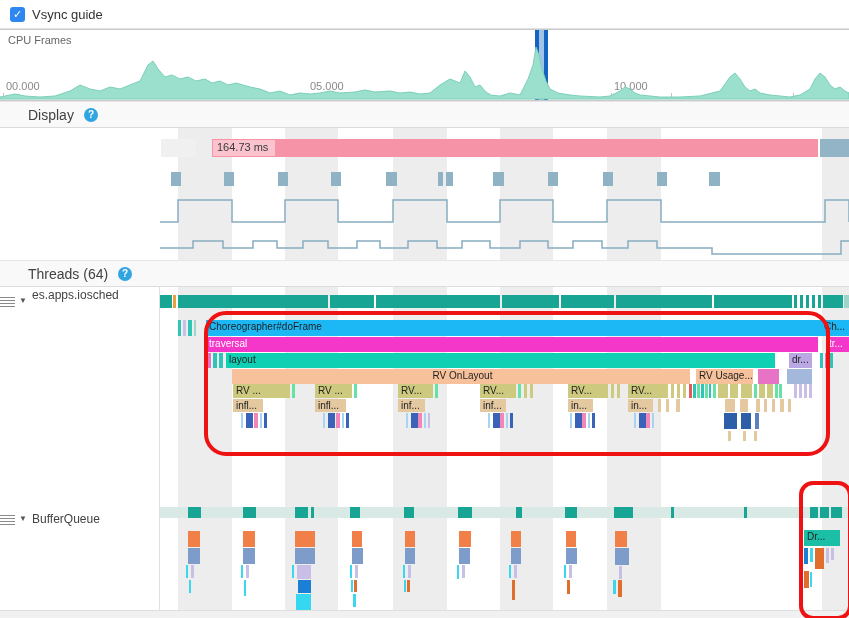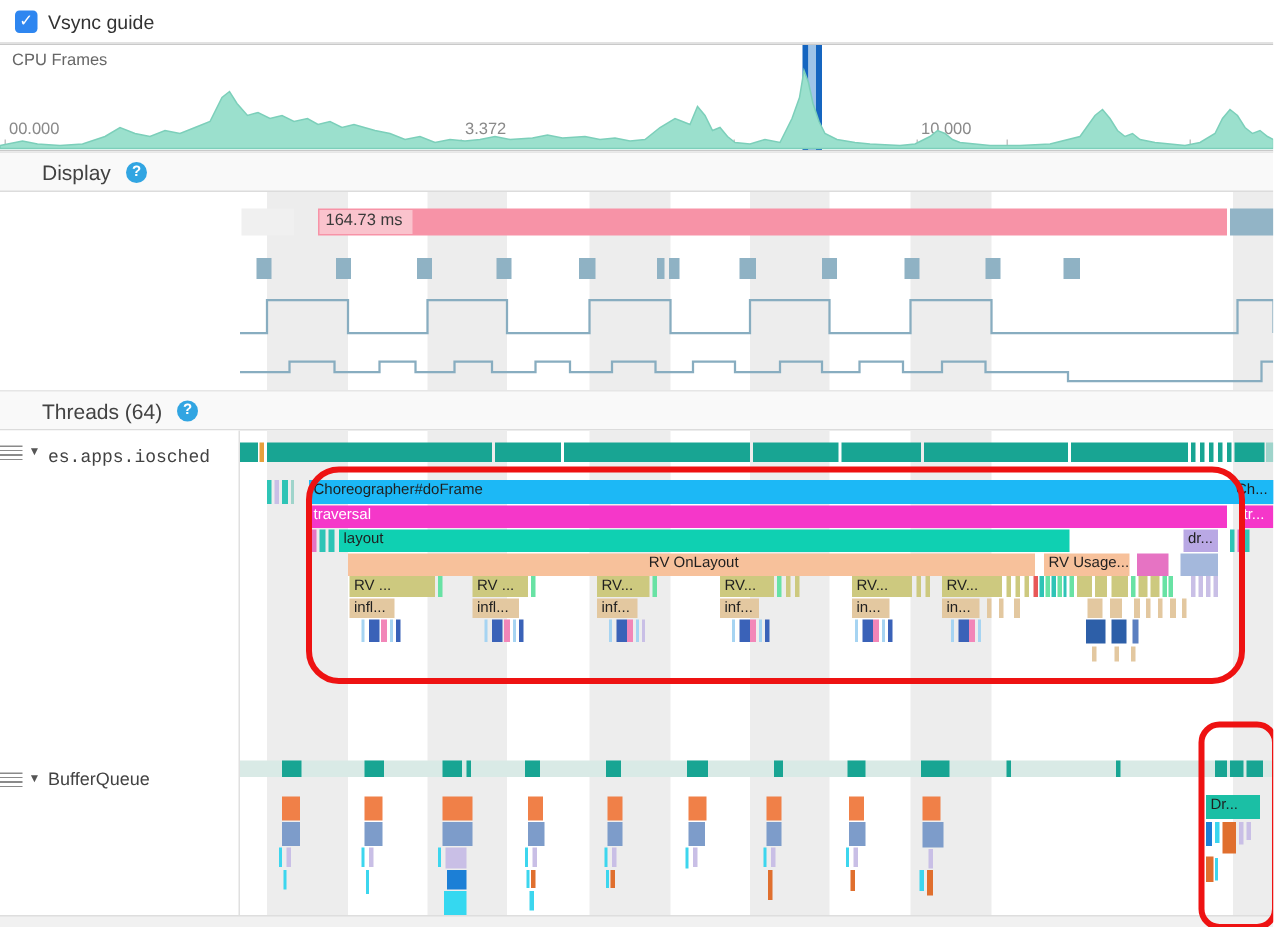--- a/index.html
+++ b/index.html
@@ -52,21 +52,21 @@
       <div class="abs" style="left: 307px; top: 93px; width: 1px; height: 6px; background: rgb(196, 196, 196);"></div>
       <div class="abs" style="left: 368px; top: 93px; width: 1px; height: 6px; background: rgb(196, 196, 196);"></div>
       <div class="abs" style="left: 428px; top: 93px; width: 1px; height: 6px; background: rgb(196, 196, 196);"></div>
       <div class="abs" style="left: 489px; top: 93px; width: 1px; height: 6px; background: rgb(196, 196, 196);"></div>
       <div class="abs" style="left: 550px; top: 93px; width: 1px; height: 6px; background: rgb(196, 196, 196);"></div>
       <div class="abs" style="left: 611px; top: 93px; width: 1px; height: 6px; background: rgb(196, 196, 196);"></div>
       <div class="abs" style="left: 671px; top: 93px; width: 1px; height: 6px; background: rgb(196, 196, 196);"></div>
       <div class="abs" style="left: 732px; top: 93px; width: 1px; height: 6px; background: rgb(196, 196, 196);"></div>
       <div class="abs" style="left: 793px; top: 93px; width: 1px; height: 6px; background: rgb(196, 196, 196);"></div>
       <div class="abs time-label" style="left: 6px;">00.000</div>
-      <div class="abs time-label" style="left: 310px;">3.372</div>
+      <div class="abs time-label" style="left: 310px;">05.000</div>
       <div class="abs time-label" style="left: 614px;">10.000</div>
       <div class="abs" style="left: 535px; top: 30px; width: 4px; height: 70px; background: rgb(21, 101, 192);"></div>
       <div class="abs" style="left: 539px; top: 30px; width: 5px; height: 70px; background: rgb(159, 196, 232);"></div>
       <div class="abs" style="left: 544px; top: 30px; width: 4px; height: 70px; background: rgb(21, 101, 192);"></div>
     </div>
 
   <div class="abs sec-header" style="top:101px;">
     <span class="abs sec-title" style="left:28px;top:5px;">Display</span>
     <span class="abs help" style="left:84px;top:6px;">?</span>
   </div>
@@ -124,21 +124,21 @@
       <div class="abs" style="left: 183px; top: 320px; width: 3px; height: 16px; background: rgb(201, 191, 230);"></div>
       <div class="abs" style="left: 188px; top: 320px; width: 4px; height: 16px; background: rgb(46, 196, 182);"></div>
       <div class="abs" style="left: 194px; top: 320px; width: 2px; height: 16px; background: rgb(159, 212, 203);"></div>
       <div class="abs lbl" style="left: 206px; top: 320px; width: 662px; height: 16px; background: rgb(28, 184, 246);">Choreographer#doFrame</div>
       <div class="abs lbl" style="left: 821px; top: 320px; width: 28px; height: 16px; background: rgb(28, 184, 246);">Ch...</div>
       <div class="abs lbl" style="left: 206px; top: 337px; width: 612px; height: 15px; background: rgb(245, 55, 201); color: rgb(255, 255, 255);">traversal</div>
       <div class="abs lbl" style="left: 826px; top: 337px; width: 23px; height: 15px; background: rgb(245, 55, 201); color: rgb(255, 255, 255);">tr...</div>
       <div class="abs" style="left: 204px; top: 353px; width: 7px; height: 15px; background: rgb(230, 115, 195);"></div>
       <div class="abs" style="left: 213px; top: 353px; width: 4px; height: 15px; background: rgb(46, 196, 182);"></div>
       <div class="abs" style="left: 219px; top: 353px; width: 4px; height: 15px; background: rgb(46, 196, 182);"></div>
-      <div class="abs lbl" style="left: 226px; top: 353px; width: 487px; height: 15px; background: rgb(15, 208, 178);">layout</div>
+      <div class="abs lbl" style="left: 226px; top: 353px; width: 549px; height: 15px; background: rgb(15, 208, 178);">layout</div>
       <div class="abs lbl" style="left: 789px; top: 353px; width: 23px; height: 15px; background: rgb(185, 168, 228);">dr...</div>
       <div class="abs" style="left: 820px; top: 353px; width: 3px; height: 15px; background: rgb(46, 196, 182);"></div>
       <div class="abs" style="left: 825px; top: 353px; width: 3px; height: 15px; background: rgb(230, 115, 195);"></div>
       <div class="abs" style="left: 830px; top: 353px; width: 3px; height: 15px; background: rgb(46, 196, 182);"></div>
       <div class="abs lbl" style="left: 232px; top: 369px; width: 458px; height: 15px; background: rgb(247, 193, 155); text-align: center;">RV OnLayout</div>
       <div class="abs lbl" style="left: 696px; top: 369px; width: 57px; height: 15px; background: rgb(247, 193, 155);">RV Usage...</div>
       <div class="abs" style="left: 758px; top: 369px; width: 21px; height: 15px; background: rgb(230, 115, 195);"></div>
       <div class="abs" style="left: 787px; top: 369px; width: 25px; height: 15px; background: rgb(164, 184, 220);"></div>
       <div class="abs lbl" style="left: 233px; top: 384px; width: 57px; height: 14px; background: rgb(205, 201, 127);">RV ...</div>
       <div class="abs" style="left: 292px; top: 384px; width: 3px; height: 14px; background: rgb(104, 226, 164);"></div>
@@ -304,21 +304,21 @@
     </div>
   <svg id="waves" width="849" height="618">
       <path d="M0,99 L0,97 L15,94 L25,96 L40,97 L55,96 L70,91 L80,85 L90,89 L100,91 L110,87 L120,89 L130,85 L140,81 L148,65 L153,61 L158,69 L165,77 L172,75 L180,79 L188,77 L196,81 L205,79 L212,83 L220,81 L228,85 L236,83 L250,87 L260,89 L270,93 L280,91 L290,95 L300,93 L310,94 L320,93 L330,91 L340,93 L355,92 L365,90 L375,92 L390,91 L400,93 L410,92 L420,94 L430,93 L440,85 L450,79 L455,81 L460,83 L465,71 L470,77 L475,87 L480,85 L485,91 L490,95 L500,96 L510,93 L520,95 L528,79 L533,65 L536,47 L539,55 L542,69 L546,81 L550,89 L558,93 L570,95 L580,96 L600,97 L610,96 L620,91 L625,87 L630,89 L635,93 L640,95 L650,96 L660,97 L680,97 L700,96 L720,91 L730,77 L735,73 L740,79 L745,87 L750,91 L755,89 L760,93 L770,95 L780,96 L790,97 L800,95 L810,89 L815,79 L820,73 L825,77 L830,85 L835,89 L840,87 L845,91 L849,93 L849,99 Z" fill="#9be0cd" stroke="#7ccfba" stroke-width="1"></path>
       <path d="M160,222L178,222L178,200L232,200L232,222L285,222L285,200L338,200L338,222L393,222L393,200L447,200L447,222L500,222L500,200L553,200L553,222L607,222L607,200L661,200L661,222L825,222L825,200L849,200L849,222L849,222" fill="none" stroke="#88adc0" stroke-width="1.5"></path>
       <path d="M160,248L193,248L193,241L223,241L223,248L253,248L253,241L277,241L277,248L303,248L303,241L328,241L328,248L357,248L357,241L380,241L380,248L408,248L408,241L437,241L437,248L462,248L462,241L490,241L490,248L520,248L520,241L548,241L548,248L573,248L573,241L602,241L602,248L628,248L628,241L657,241L657,248L712,248L712,254L841,254L841,241L849,241" fill="none" stroke="#88adc0" stroke-width="1.5"></path>
     </svg>
 
   <div class="abs labels-col" style="top:287px;height:323px;" id="thread-labels">
       <div class="burger" style="left: 0px; top: 10px;"></div>
       <div class="tri" style="left: 19px; top: 9px;">▼</div>
-      <div class="thr-label" style="top: 11px; font-family: Liberation Mono, monospace;">es.apps.iosched</div>
+      <div class="thr-label" style="top: 1px;">es.apps.iosched</div>
       <div class="burger" style="left: 0px; top: 228px;"></div>
       <div class="tri" style="left: 19px; top: 227px;">▼</div>
       <div class="thr-label" style="top: 225px;">BufferQueue</div>
     </div>
 
   <div class="abs gutter"></div>
 
   <div id="annotation-layer">
       <div class="redbox" style="left: 204px; top: 311px; width: 618px; height: 137px; border-radius: 22px;"></div>
       <div class="redbox" style="left: 799px; top: 481px; width: 45px; height: 131px; border-radius: 14px;"></div>

